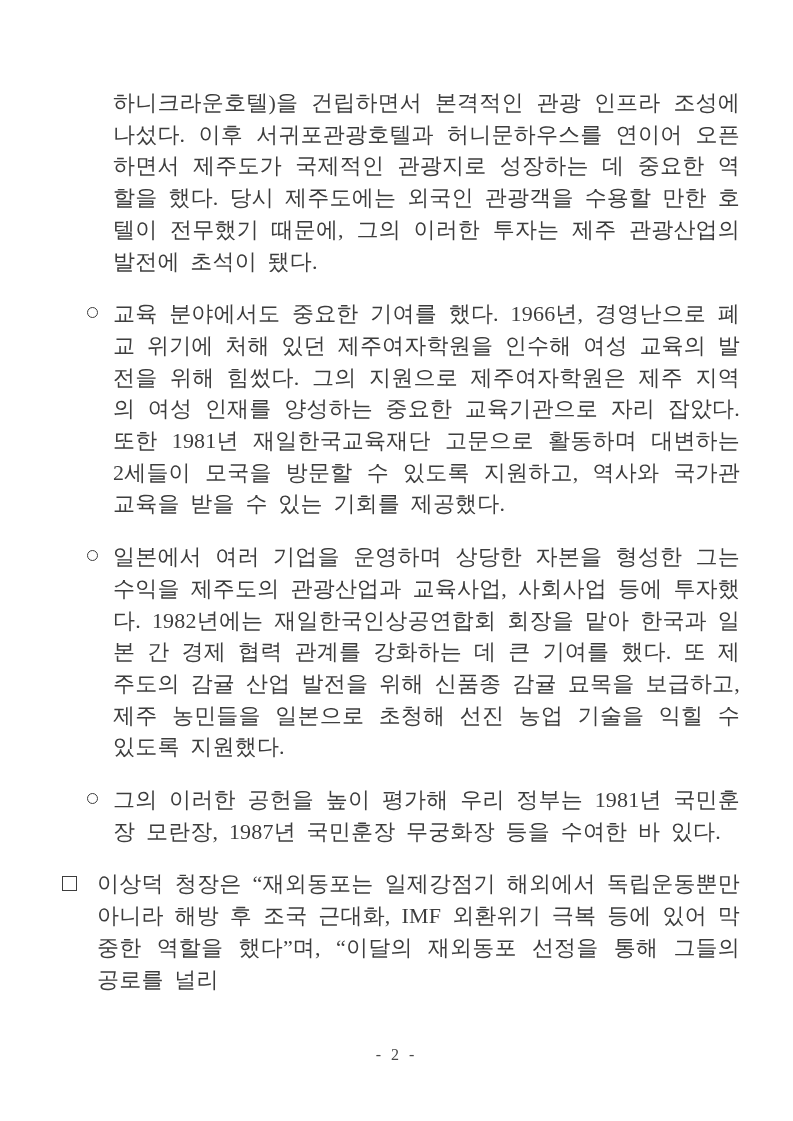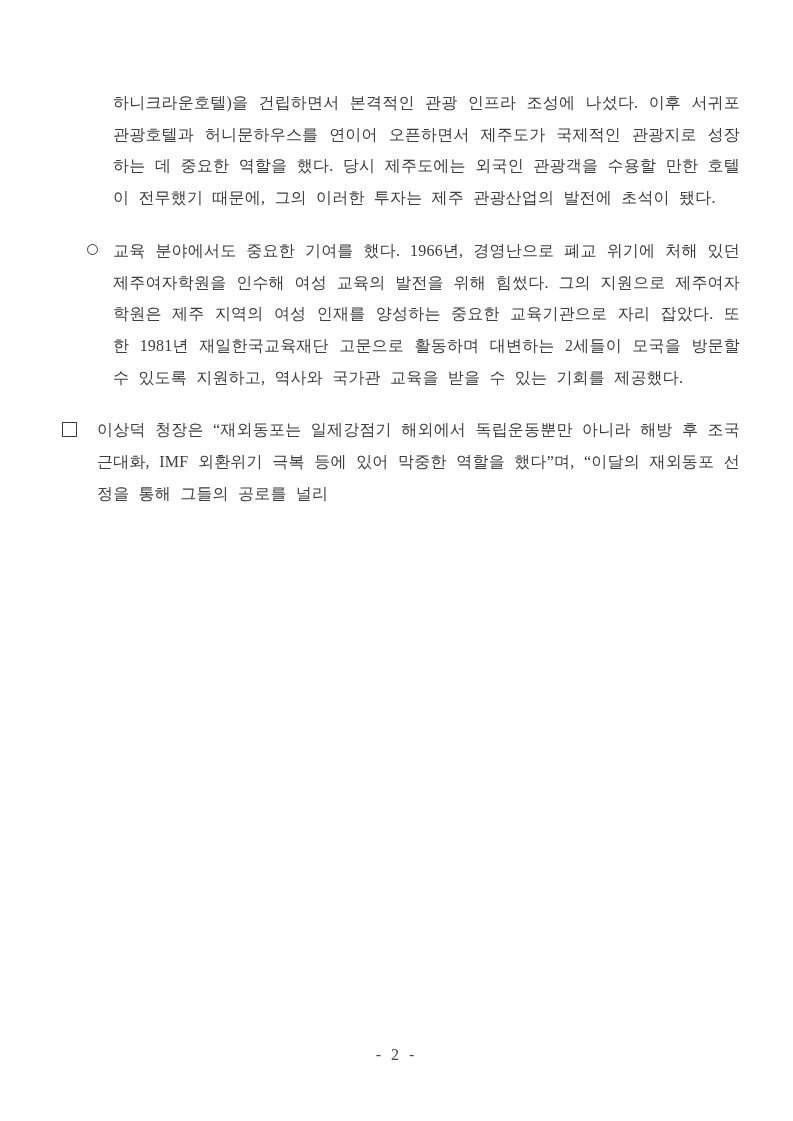--- a/index.html
+++ b/index.html
@@ -19,21 +19,21 @@
   .content {
     position: absolute;
     top: 87px;
     left: 0;
     width: 793px;
   }
   .para {
     position: relative;
     margin: 0 0 21px 113px;
     width: 627px;
-    font-size: 16px;
+    font-size: 22px;
     line-height: 31.7px;
     text-align: justify;
     word-spacing: 5px;
     letter-spacing: 0.2px;
   }
   .para.square-para {
     margin-left: 97px;
     width: 643px;
     margin-bottom: 0;
   }
@@ -78,21 +78,29 @@
   <div class="content">
 
     <p class="para">하니크라운호텔)을 건립하면서 본격적인 관광 인프라 조성에 나섰다. 이후 서귀포관광호텔과 허니문하우스를 연이어 오픈하면서 제주도가 국제적인 관광지로 성장하는 데 중요한 역할을 했다. 당시 제주도에는 외국인 관광객을 수용할 만한 호텔이 전무했기 때문에, 그의 이러한 투자는 제주 관광산업의 발전에 초석이 됐다.</p>
 
     <div class="para">
       <span class="marker-circle"></span>
       <span>교육 분야에서도 중요한 기여를 했다. 1966년, 경영난으로 폐교 위기에 처해 있던 제주여자학원을 인수해 여성 교육의 발전을 위해 힘썼다. 그의 지원으로 제주여자학원은 제주 지역의 여성 인재를 양성하는 중요한 교육기관으로 자리 잡았다. 또한 1981년 재일한국교육재단 고문으로 활동하며 대변하는 2세들이 모국을 방문할 수 있도록 지원하고, 역사와 국가관 교육을 받을 수 있는 기회를 제공했다.</span>
     </div>
 
 
+    <div class="para">
+      <span class="marker-circle"></span>
+      <span>일본에서 여러 기업을 운영하며 상당한 자본을 형성한 그는 수익을 제주도의 관광산업과 교육사업, 사회사업 등에 투자했다. 1982년에는 재일한국인상공연합회 회장을 맡아 한국과 일본 간 경제 협력 관계를 강화하는 데 큰 기여를 했다. 또 제주도의 감귤 산업 발전을 위해 신품종 감귤 묘목을 보급하고, 제주 농민들을 일본으로 초청해 선진 농업 기술을 익힐 수 있도록 지원했다.</span>
+    </div>
 
+    <div class="para">
+      <span class="marker-circle"></span>
+      <span>그의 이러한 공헌을 높이 평가해 우리 정부는 1981년 국민훈장 모란장, 1987년 국민훈장 무궁화장 등을 수여한 바 있다.</span>
+    </div>
 
     <div class="para square-para">
       <span class="marker-square"></span>
       <span>이상덕 청장은 “재외동포는 일제강점기 해외에서 독립운동뿐만 아니라 해방 후 조국 근대화, IMF 외환위기 극복 등에 있어 막중한 역할을 했다”며, “이달의 재외동포 선정을 통해 그들의 공로를 널리</span>
     </div>
 
   </div>
 
   <div class="page-number">- 2 -</div>
 </div>

